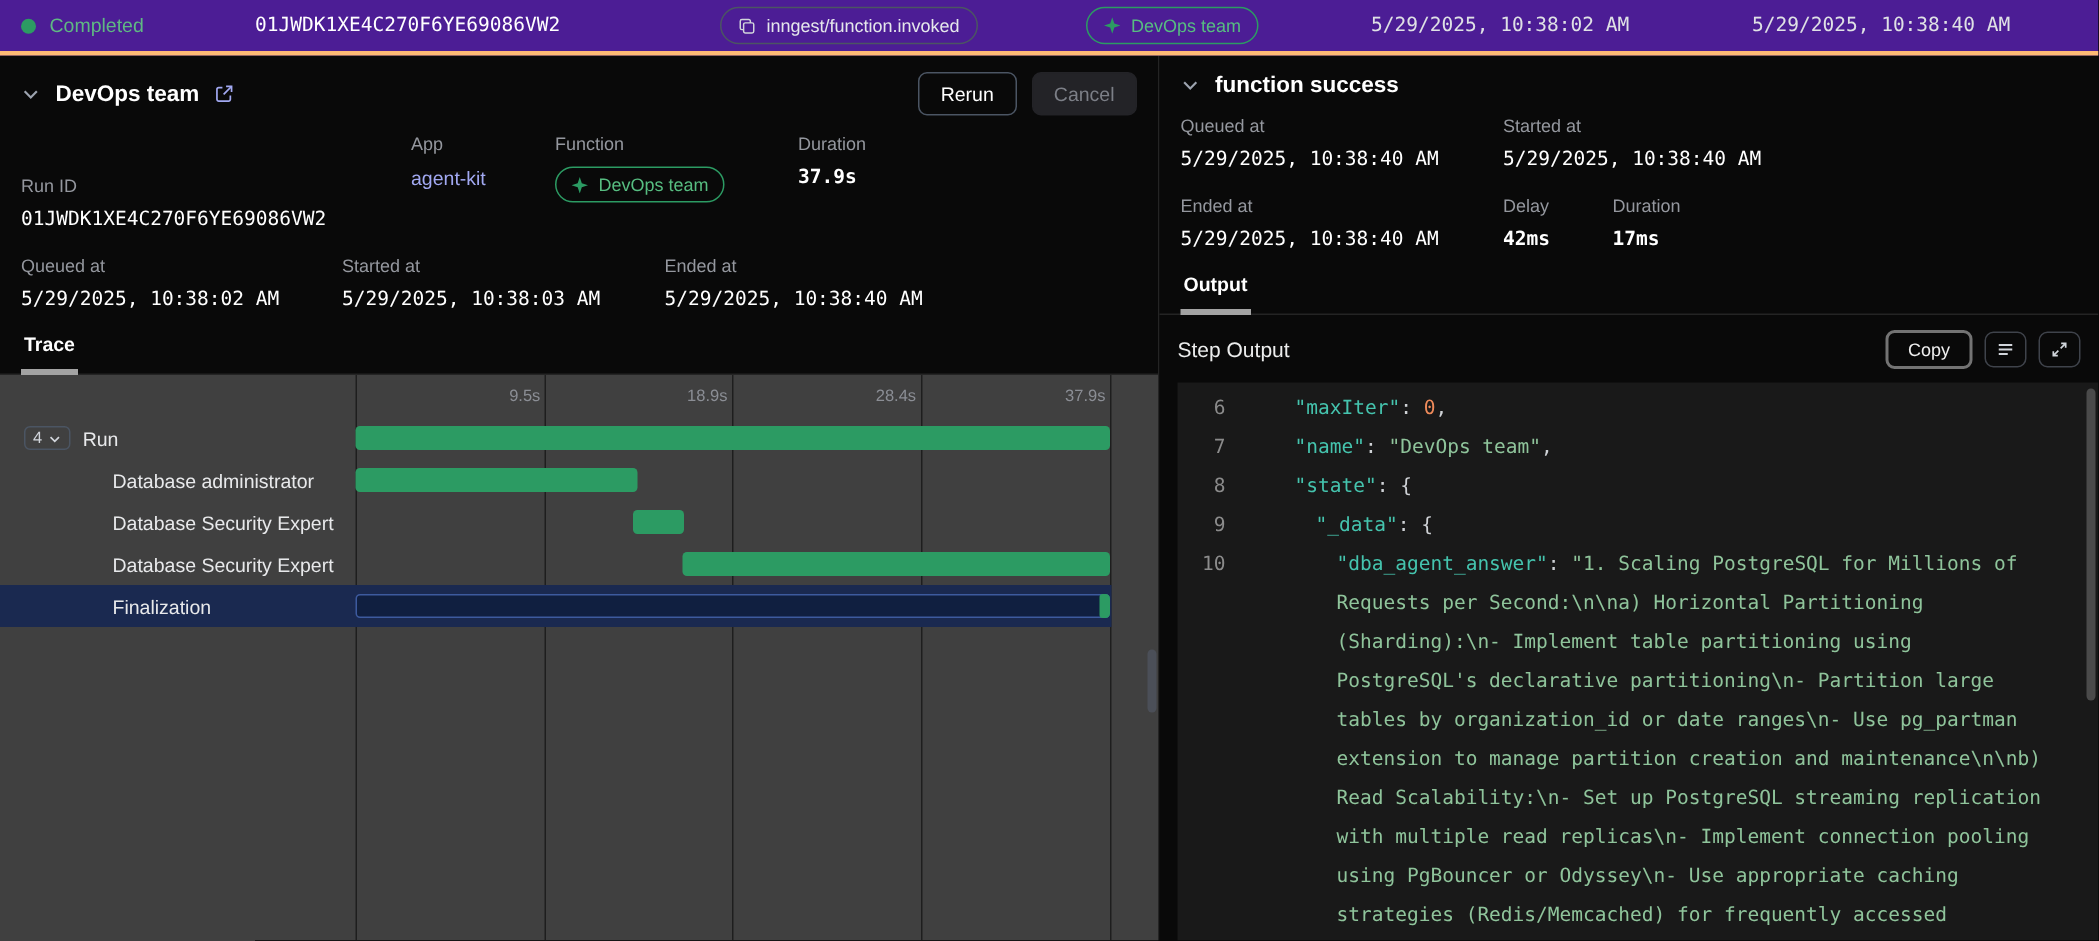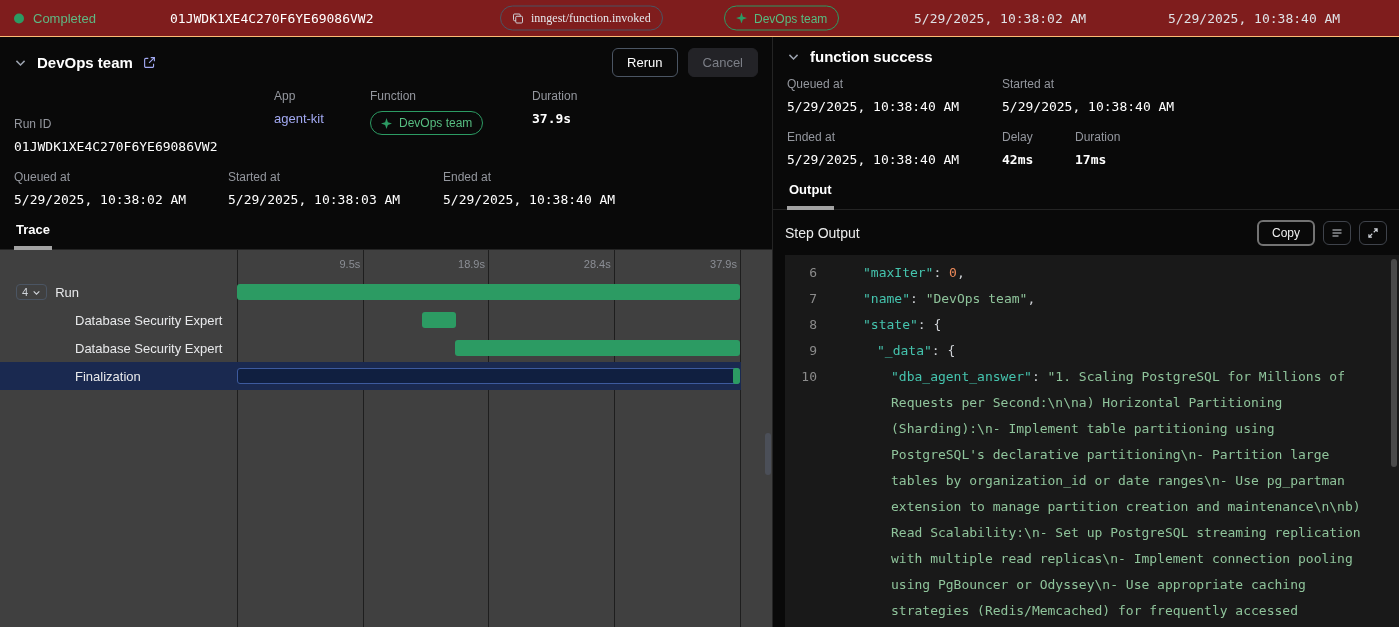--- a/index.html
+++ b/index.html
@@ -6,29 +6,29 @@
   html,body { margin:0; padding:0; }
   body {
     width:1399px; height:627px; overflow:hidden;
     background:#060606; color:#f5f5f5;
     font-family:"Liberation Sans","DejaVu Sans",sans-serif;
     font-size:13px;
   }
   .mono { font-family:"DejaVu Sans Mono","Liberation Mono",monospace; }
 
   
-  .topbar { position:relative; height:37px; border-bottom:1px solid #fdba74; background:#7f1d1d; }
+  .topbar { position:relative; height:37px; border-bottom:3px solid #fdba74; background:#4c1d95; }
   .topbar > * { position:absolute; top:50%; transform:translateY(-50%); }
   .tb-status { left:14px; display:flex; align-items:center; gap:9px; color:#5fb883; font-size:13px; }
   .dot { width:10px; height:10px; border-radius:50%; background:#2c9b63; }
   .tb-runid { left:170px; font-size:13px; color:#ffffff; }
   .pill { display:flex; align-items:center; gap:7px; height:25px; padding:0 11px; border-radius:14px;
           background:transparent; border:1px solid #4b5563; color:#e5e7eb; font-size:12px; cursor:pointer; }
   .pill svg { flex-shrink:0; }
-  .tb-event { left:500px;font-family:Liberation Serif, serif; }
+  .tb-event { left:480px; }
   .pill.green { border-color:#2c9b63; color:#57bd81; }
   .tb-func { left:724px; }
   .tb-time { font-size:13px; color:#dfe1e5; }
   .tb-time1 { left:914px; } .tb-time2 { left:1168px; }
 
   
   .main { display:flex; height:590px; }
   .left-panel { width:773px; border-right:1px solid #242424; display:flex; flex-direction:column; background:#090909; }
   .right-panel { flex:1; min-width:0; display:flex; flex-direction:column; background:#090909; }
 
@@ -210,20 +210,26 @@
                   <svg width="9" height="9" viewBox="0 0 16 16" fill="none" stroke="currentColor" stroke-width="2">
                     <path d="M3 6l5 5 5-5"></path>
                   </svg>
                 </span>
                 <span>Run</span>
               </div>
               <div class="bar run" style="left: 237px; width: 503px;"></div>
             </div>
             <div class="trace-row">
               <div class="row-label depth1">
+                <span>Database administrator</span>
+              </div>
+              <div class="bar run" style="left: 237px; width: 188.122px;"></div>
+            </div>
+            <div class="trace-row">
+              <div class="row-label depth1">
                 <span>Database Security Expert</span>
               </div>
               <div class="bar run" style="left: 422.104px; width: 34.204px;"></div>
             </div>
             <div class="trace-row">
               <div class="row-label depth1">
                 <span>Database Security Expert</span>
               </div>
               <div class="bar run" style="left: 454.799px; width: 285.201px;"></div>
             </div>

